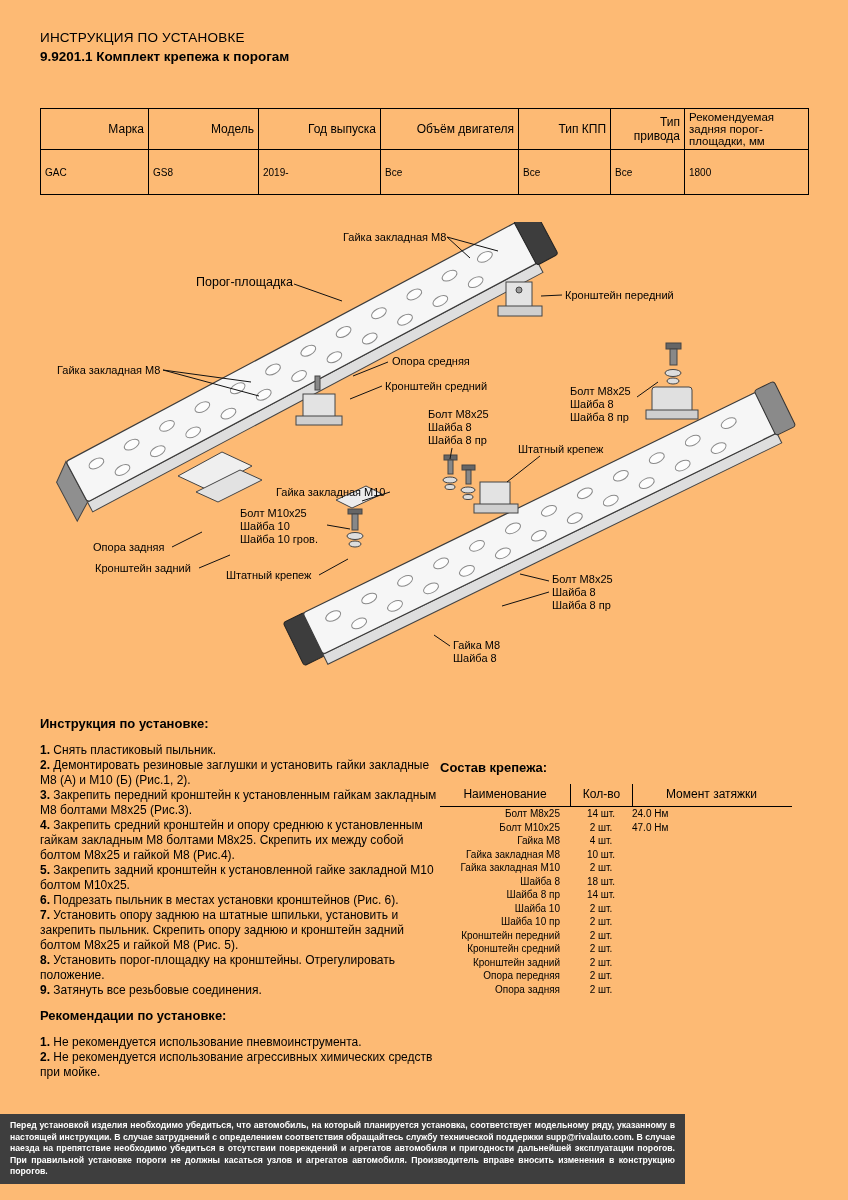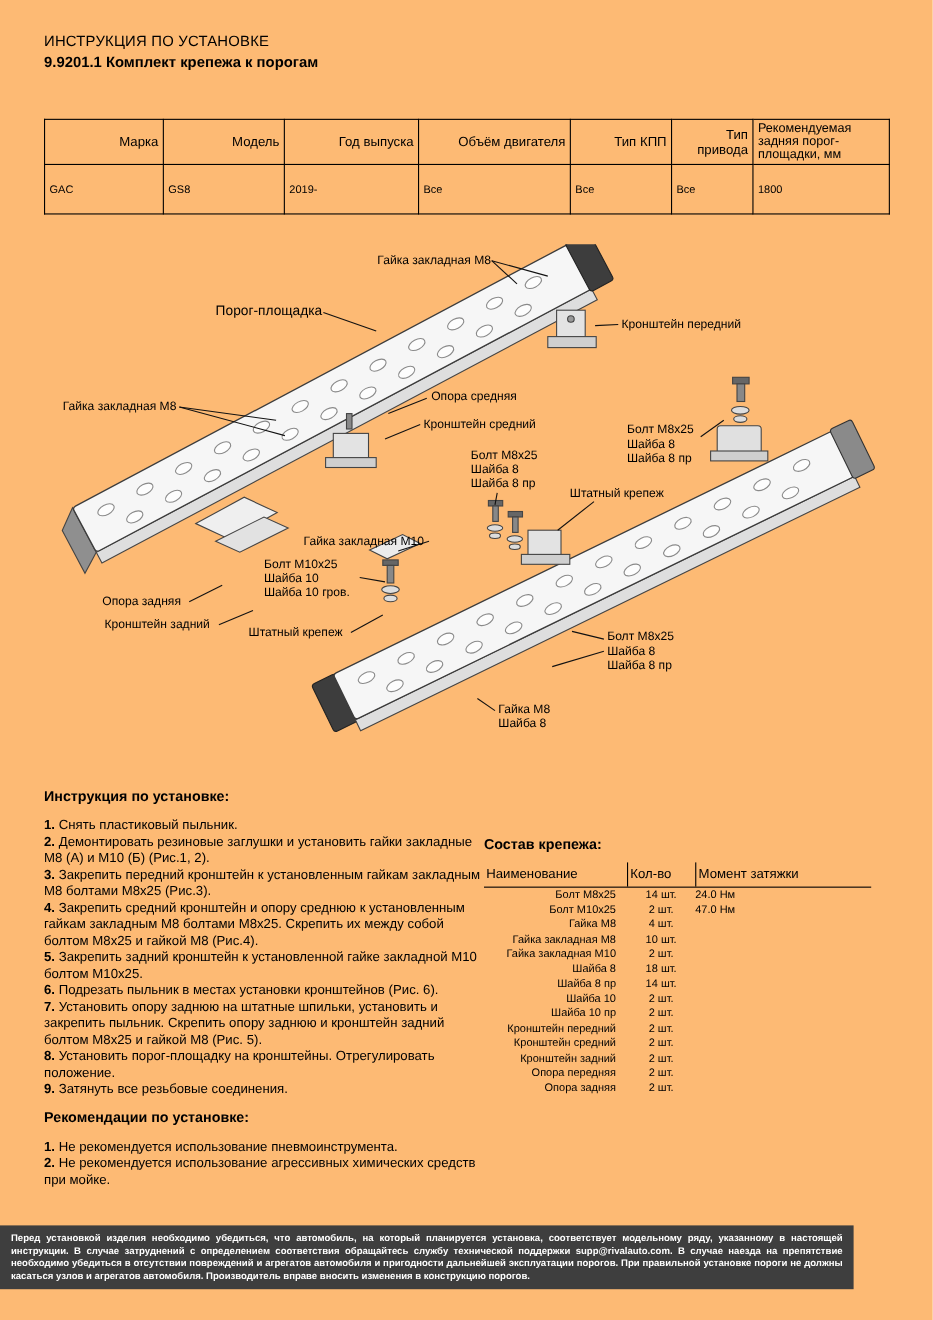--- a/index.html
+++ b/index.html
@@ -26,32 +26,32 @@
   .col-h { font-size:13px; font-weight:bold; }
 
   .instructions { position:absolute; left:40px; top:716px; width:398px; }
   .instructions .col-h { margin-bottom:12px; }
   .step { margin:0; font-size:12px; line-height:15px; }
   .step b { font-weight:bold; }
 
   .parts { position:absolute; left:440px; top:760px; width:352px; }
   .parts .col-h { margin-bottom:9px; }
   .phead { display:grid; grid-template-columns:130px 62px 158px; border-bottom:1px solid #000; font-size:12px; }
-  .phead > div { padding:3px 2px 5px; text-align:left; }
+  .phead > div { padding:3px 2px 5px; text-align:center; }
   .phead > div + div { border-left:1px solid #000; }
   .prow { display:grid; grid-template-columns:130px 62px 158px; font-size:10px; line-height:13.5px; }
   .prow .pname { text-align:right; padding-right:10px; }
   .prow .pqty { text-align:center; }
   .prow .ptor { text-align:left; }
 
   .recs { position:absolute; left:40px; top:1008px; width:398px; }
   .recs .col-h { margin-bottom:12px; }
 
   .legal {
-    position:absolute; left:0; top:1114px; width:776px; min-height:50px;
+    position:absolute; left:0; top:1114px; width:685px; min-height:50px;
     background:#3e3e3e; color:#fff; font-size:8.7px; font-weight:bold;
     line-height:11.5px; padding:6px 10px; text-align:justify;
   }
 </style>
 </head>
 <body>
 
 <div class="page">
 
   <div class="hdr">

